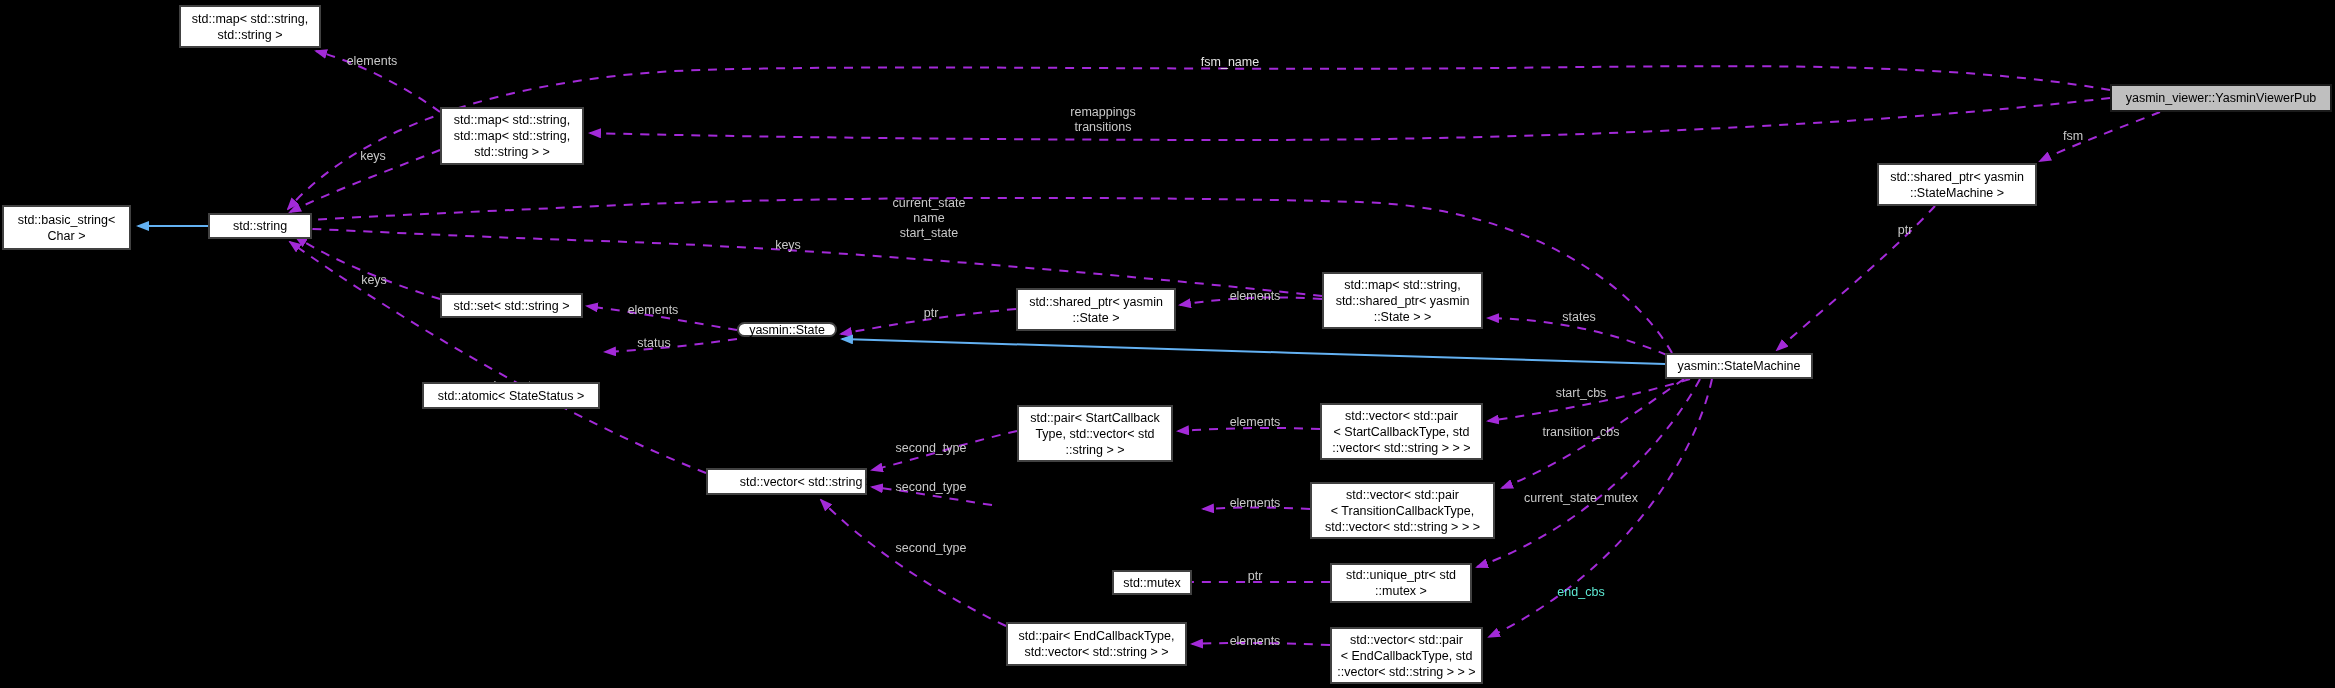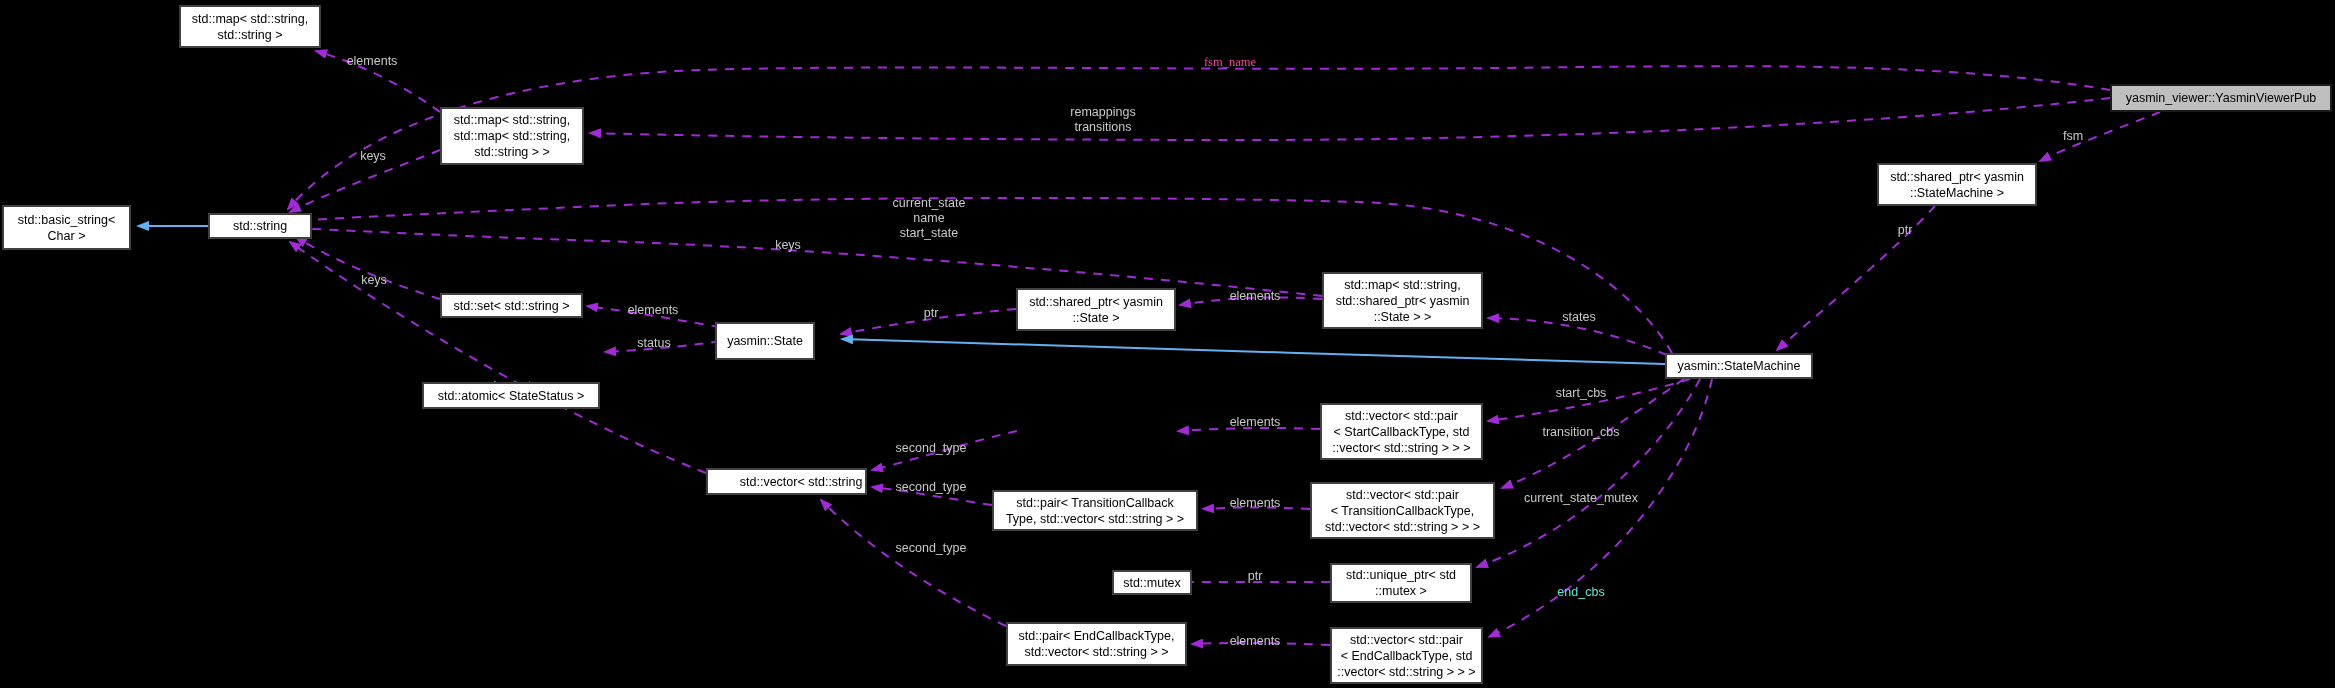--- a/index.html
+++ b/index.html
@@ -74,21 +74,21 @@
       <path d="M706,473 C570,420 400,320 290,242" fill="none" stroke="#a32ad8" stroke-width="2" stroke-dasharray="9,8" marker-end="url(#arrow-purple)"></path>
       <path d="M208,226 L138,226" fill="none" stroke="#63b1f2" stroke-width="2" marker-end="url(#arrow-blue)"></path>
       <path d="M1665,364 C1400,356 1100,347 842,339" fill="none" stroke="#63b1f2" stroke-width="2" marker-end="url(#arrow-blue)"></path>
     </svg>
 <div class="edge-label" style="left: 372px; top: 61px; color: rgb(201, 201, 201);">
       <div>elements</div>
     </div>
     <div class="edge-label" style="left: 373px; top: 156px; color: rgb(201, 201, 201);">
       <div>keys</div>
     </div>
-    <div class="edge-label" style="left: 1230px; top: 62px; color: #ec4899; font-family: Liberation Serif, serif;">
+    <div class="edge-label" style="left: 1230px; top: 62px; color: #e5e5e5;">
       <div>fsm_name</div>
     </div>
     <div class="edge-label" style="left: 1103px; top: 120px; color: rgb(201, 201, 201);">
       <div>remappings</div>
       <div>transitions</div>
     </div>
     <div class="edge-label" style="left: 2073px; top: 136px; color: rgb(201, 201, 201);">
       <div>fsm</div>
     </div>
     <div class="edge-label" style="left: 1905px; top: 230px; color: rgb(201, 201, 201);">
@@ -171,54 +171,55 @@
     </div>
     <div class="node" style="left: 208px; top: 213px; width: 104px; height: 26px;">
       <span>std::string</span>
     </div>
     <div class="node" style="left: 440px; top: 293px; width: 143px; height: 25px;">
       <span>std::set&lt; std::string &gt;</span>
     </div>
     <div class="node" style="left: 422px; top: 340px; width: 178px; height: 27px; margin-top: 42px;">
       <span>std::atomic&lt; StateStatus &gt;</span>
     </div>
-    <div class="node" style="left: 715px; top: 322px; width: 100px; height: 38px;">
+    <div class="node" style="left: 737px; top: 322px; width: 100px; height: 15px; border-radius: 9px;">
       <span>yasmin::State</span>
     </div>
     <div class="node" style="left: 1016px; top: 288px; width: 160px; height: 43px;">
       <span>std::shared_ptr&lt; yasmin</span>
       <span>::State &gt;</span>
     </div>
     <div class="node" style="left: 1322px; top: 272px; width: 161px; height: 57px;">
       <span>std::map&lt; std::string,</span>
       <span>std::shared_ptr&lt; yasmin</span>
       <span>::State &gt; &gt;</span>
     </div>
     <div class="node highlight" style="left: 2110px; top: 84px; width: 222px; height: 28px;">
       <span>yasmin_viewer::YasminViewerPub</span>
     </div>
     <div class="node" style="left: 1877px; top: 163px; width: 160px; height: 43px;">
       <span>std::shared_ptr&lt; yasmin</span>
       <span>::StateMachine &gt;</span>
     </div>
     <div class="node" style="left: 1665px; top: 353px; width: 148px; height: 26px;">
       <span>yasmin::StateMachine</span>
+    </div>
+    <div class="node" style="left: 1017px; top: 405px; width: 156px; height: 57px;">
+      <span>std::pair&lt; StartCallback</span>
+      <span>Type, std::vector&lt; std</span>
+      <span>::string &gt; &gt;</span>
     </div>
     <div class="node" style="left: 1320px; top: 403px; width: 163px; height: 57px;">
       <span>std::vector&lt; std::pair</span>
       <span>&lt; StartCallbackType, std</span>
       <span>::vector&lt; std::string &gt; &gt; &gt;</span>
     </div>
     <div class="node" style="left: 706px; top: 468px; width: 161px; height: 27px; padding-left: 40px;">
       <span>std::vector&lt; std::string &gt;</span>
     </div>
-    <div class="node" style="left: 992px; top: 490px; width: 206px; height: 41px;">
-      <span>std::pair&lt; TransitionCallback</span>
-      <span>Type, std::vector&lt; std::string &gt; &gt;</span>
-    </div>
     <div class="node" style="left: 1310px; top: 482px; width: 185px; height: 57px;">
       <span>std::vector&lt; std::pair</span>
       <span>&lt; TransitionCallbackType,</span>
       <span>std::vector&lt; std::string &gt; &gt; &gt;</span>
     </div>
     <div class="node" style="left: 1112px; top: 570px; width: 80px; height: 25px; align-items: center;">
       <span>std::mutex</span>
     </div>
     <div class="node" style="left: 1330px; top: 563px; width: 142px; height: 40px;">
       <span>std::unique_ptr&lt; std</span>

